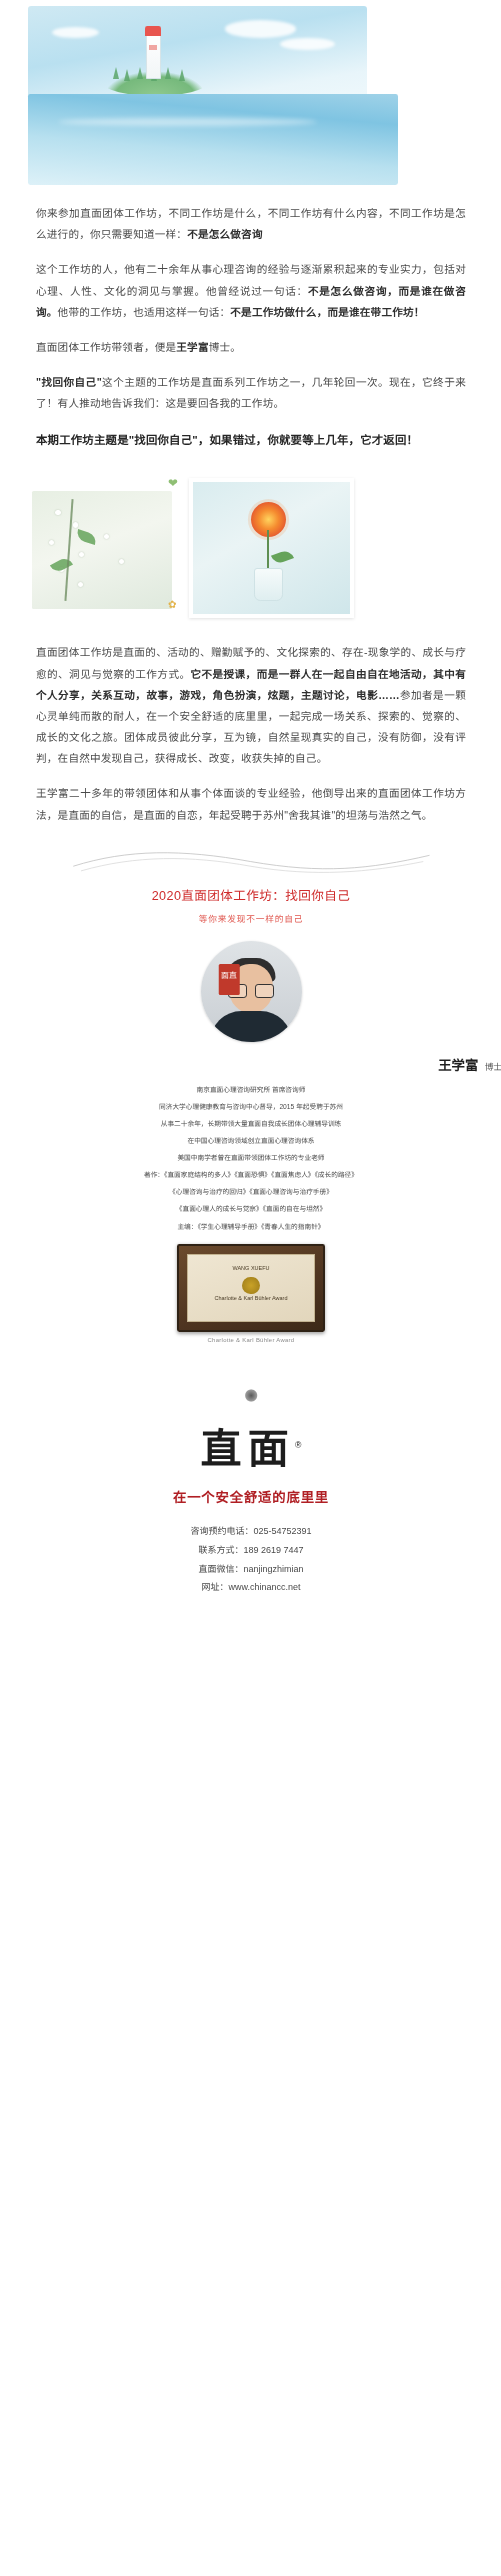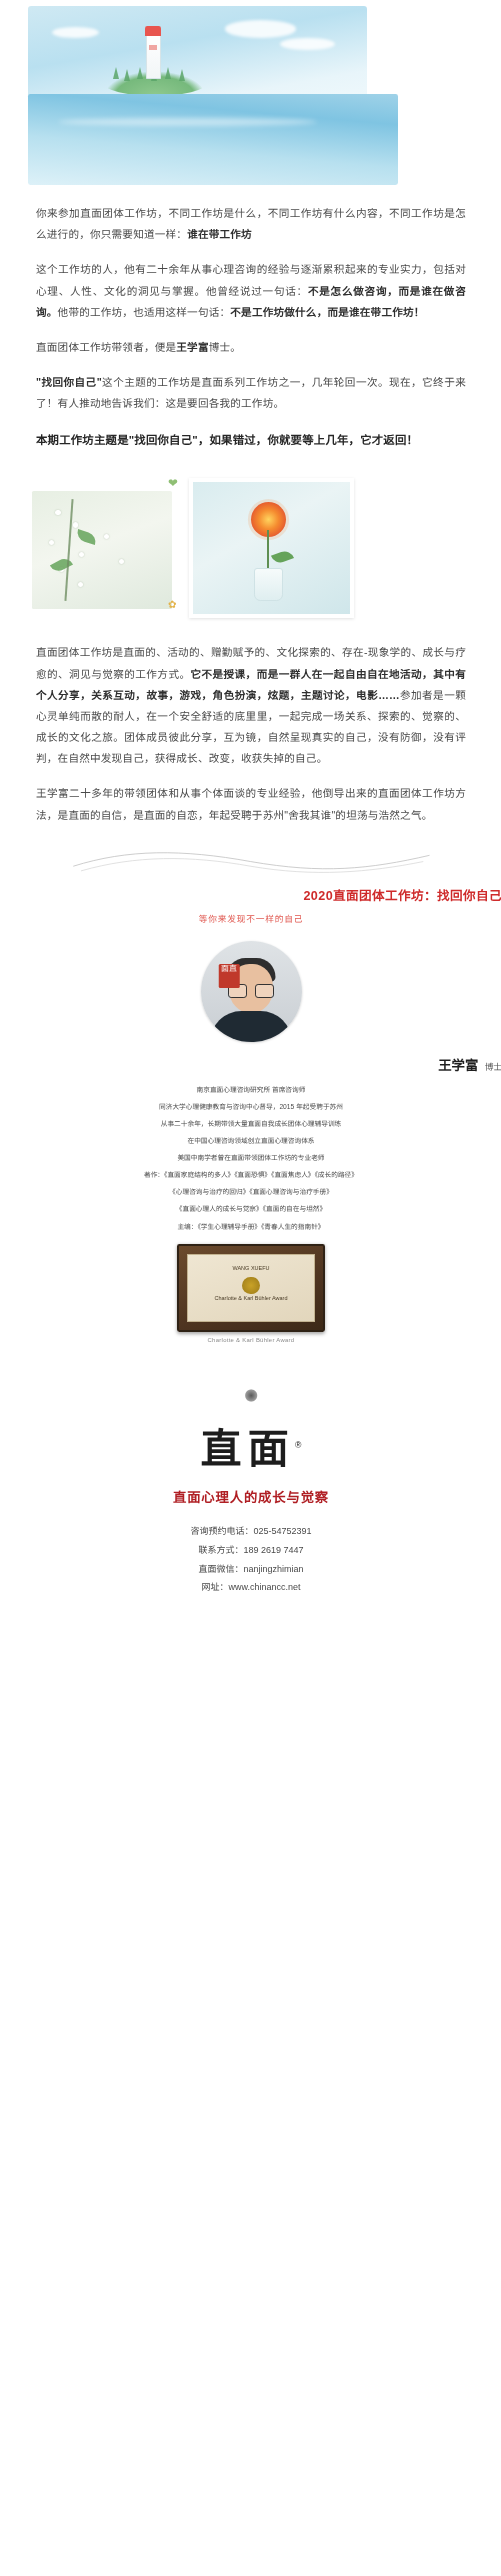--- a/index.html
+++ b/index.html
@@ -214,23 +214,23 @@
     overflow: hidden;
   }
   .divider-wave svg { display: block; }
   .poster {
     position: relative;
     width: 502px;
     background: #ffffff;
     padding-bottom: 17.3px;
   }
   .poster-title {
-    text-align: right;
+    text-align: center;
     color: #cf2b2b;
-    font-weight: bold;
+    font-weight: normal;
     font-size: 12.6px;
     letter-spacing: 0.4px;
     padding-top: 11px;
   }
   .poster-sub {
     text-align: center;
     color: #e0574f;
     font-size: 8.7px;
     margin-top: 7.9px;
     letter-spacing: 0.8px;
@@ -288,21 +288,21 @@
   .badge-red {
     position: absolute;
     left: 50%; top: 23.6px;
     transform: translateX(-50%) translateX(-22px);
     width: 20.5px; height: 23.6px;
     background: #c0392b;
     color: #fff;
     font-size: 7.9px;
     line-height: 10.2px;
     text-align: center;
-    padding-top: 0;
+    padding-top: 7px;
     letter-spacing: 0;
     border-radius: 1.6px;
     z-index: 3;
   }
   .poster-name {
     text-align: right;
     margin-top: 12.6px;
     font-size: 13.4px;
     font-weight: bold;
     color: #1f1f1f;
@@ -435,21 +435,21 @@
         <span style="left:55px;"></span>
           <span style="left:69px;bottom:-1.6px;"></span>
       </div>
       <div class="hero-light"></div>
       <div class="hero-sea"></div>
     </div>
   </div>
 
   <div class="gap-md"></div>
 
-  <p class="para">你来参加直面团体工作坊，不同工作坊是什么，不同工作坊有什么内容，不同工作坊是怎么进行的，你只需要知道一样：<span class="bold">谁在带工作坊</span></p>
+  <p class="para">你来参加直面团体工作坊，不同工作坊是什么，不同工作坊有什么内容，不同工作坊是怎么进行的，你只需要知道一样：<span class="bold">不是怎么做咨询</span></p>
   <p class="para">这个工作坊的人，他有二十余年从事心理咨询的经验与逐渐累积起来的专业实力，包括对心理、人性、文化的洞见与掌握。他曾经说过一句话：<span class="bold">不是怎么做咨询，而是谁在做咨询。</span>他带的工作坊，也适用这样一句话：<span class="bold">不是工作坊做什么，而是谁在带工作坊！</span></p>
   <p class="para">直面团体工作坊带领者，便是<span class="bold">王学富</span>博士。</p>
   <p class="para"><span class="bold">"找回你自己"</span>这个主题的工作坊是直面系列工作坊之一，几年轮回一次。现在，它终于来了！有人推动地告诉我们：这是要回各我的工作坊。</p>
   <p class="para theme-line">本期工作坊主题是"找回你自己"，如果错过，你就要等上几年，它才返回！</p>
 
   <div class="flowers">
     <div class="heart" style="left:168px;top:3.1px;">❤</div>
     <div class="fl-left">
       <div class="fl-dots">
         <span style="left:23.6px;top:19px;"></span>
@@ -526,21 +526,21 @@
 
   <div class="foot-div">
     <div class="line"></div>
     <div class="dot"></div>
   </div>
 
   <div class="logo-zm">
     <span>直面</span><span class="logo-r">®</span>
   </div>
 
-  <div class="org-name">直面心理人的成长与觉察</div>
+  <div class="org-name">在一个安全舒适的底里里</div>
 
   <div class="contact">
     <div>咨询预约电话：025-54752391</div>
     <div>联系方式：189 2619 7447</div>
     <div>直面微信：nanjingzhimian</div>
     <div>网址：www.chinancc.net</div>
   </div>
 
   <div class="bottom-space"></div>
 </div>

